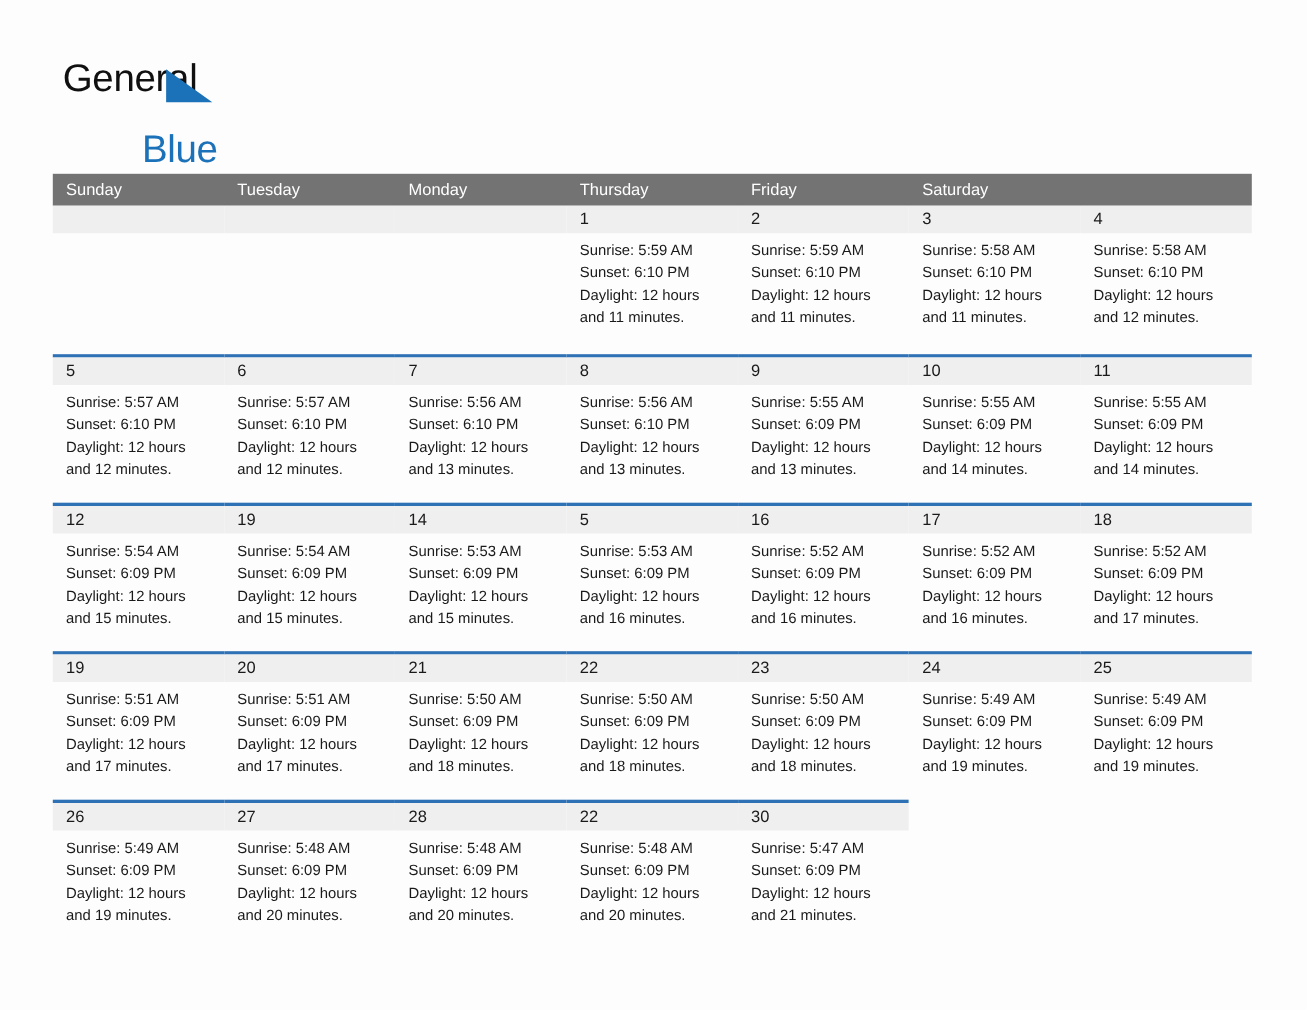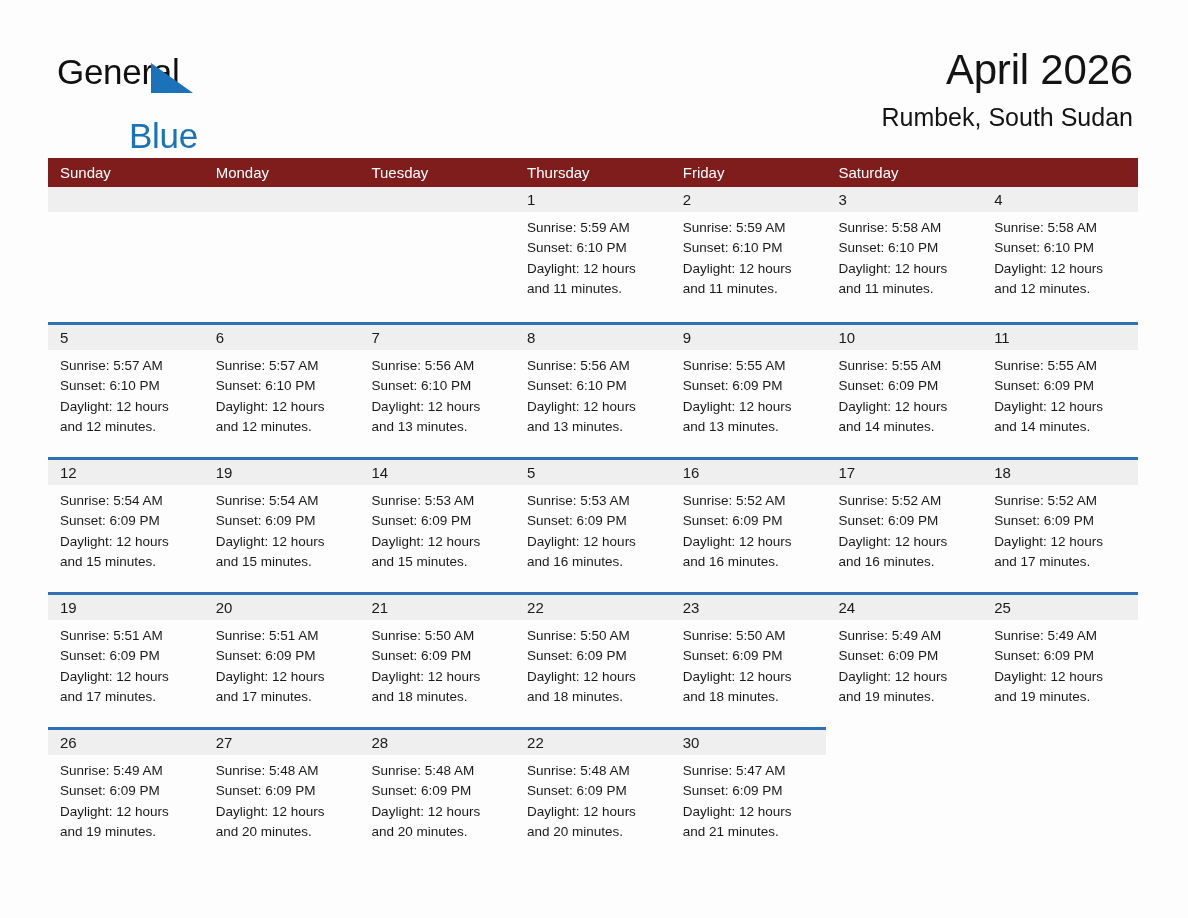--- a/index.html
+++ b/index.html
@@ -85,21 +85,21 @@
   .calendar {
     position: absolute;
     left: 48px;
     top: 158px;
     width: 1090px;
   }
   .cal-head {
     display: flex;
     width: 1090px;
     height: 29px;
-    background: #7f1d1d;
+    background: #737373;
   }
   .cal-head .hcell {
     width: 155.7px;
     height: 29px;
     color: #ffffff;
     font-size: 15px;
     line-height: 29px;
     padding-left: 12px;
     white-space: nowrap;
     overflow: hidden;
@@ -148,32 +148,28 @@
 <div class="page">
 
   <div class="header">
 
     <div class="brand">
       <span class="brand-general">General</span>
       <span class="brand-tri"></span>
       <span class="brand-blue">Blue</span>
     </div>
 
-    <div class="title-block">
-      <div class="month-title">April 2026</div>
-      <div class="location-title">Rumbek, South Sudan</div>
-    </div>
 
   </div>
 
   <div class="calendar">
     <div class="cal-head" id="weekday-row">
         <div class="hcell">Sunday</div>
+        <div class="hcell">Tuesday</div>
         <div class="hcell">Monday</div>
-        <div class="hcell">Tuesday</div>
         <div class="hcell">Thursday</div>
         <div class="hcell">Friday</div>
         <div class="hcell">Saturday</div>
       </div>
     <div id="weeks-container">
         <div class="week">
           <div class="daycell blank">
             <div class="band"></div>
           </div>
           <div class="daycell blank">

